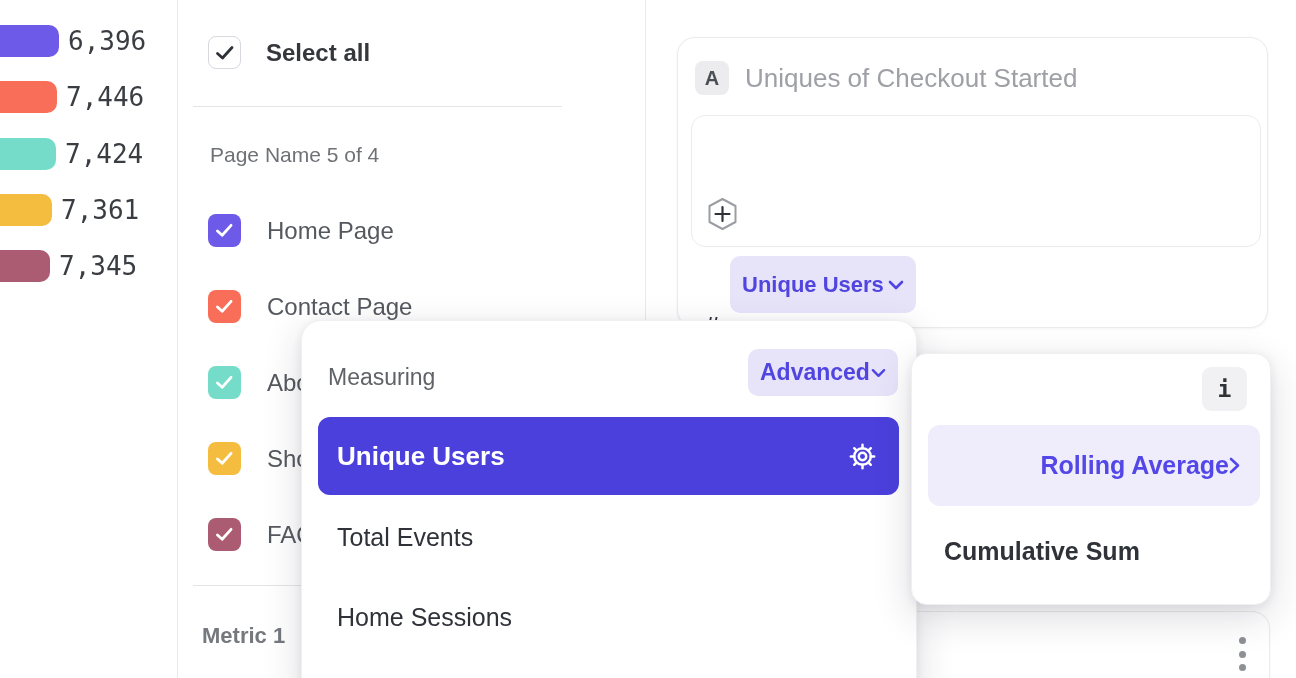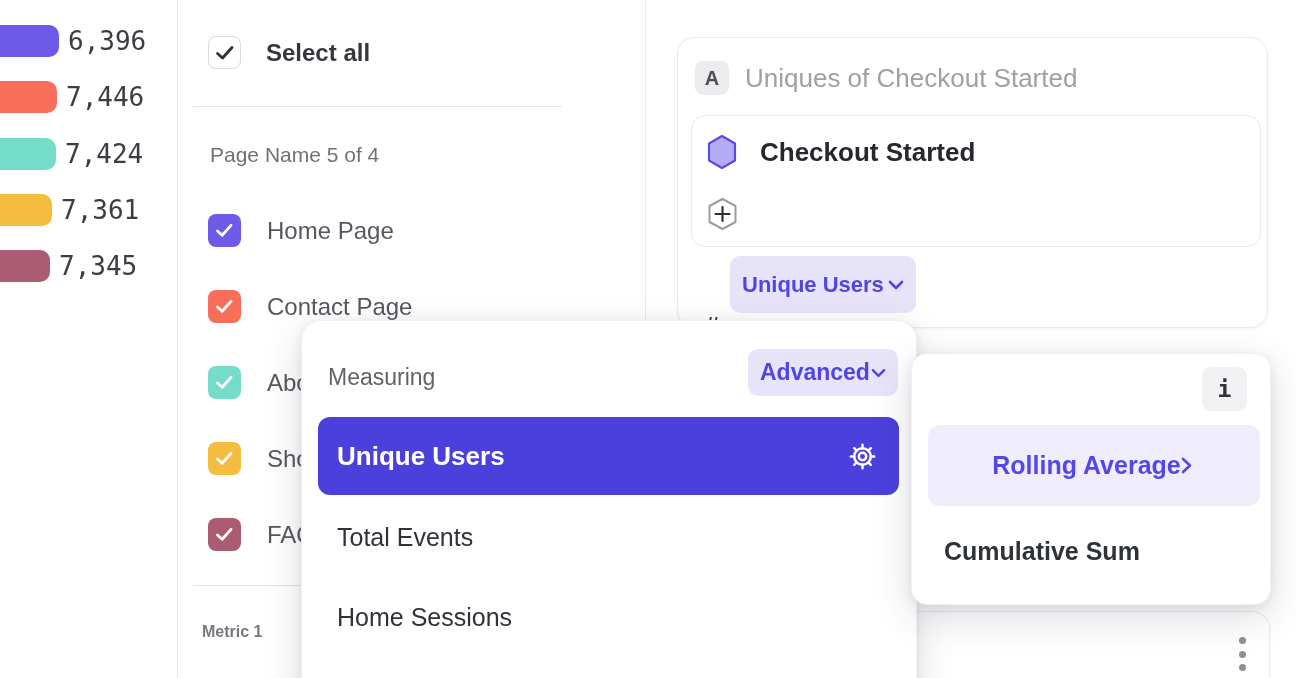--- a/index.html
+++ b/index.html
@@ -26,21 +26,21 @@
   
   .hdiv { position:absolute; height:1px; background:#e4e4e8; }
   .checkbox {
     width:33px; height:33px; border-radius:8px; flex:none;
     display:flex; align-items:center; justify-content:center;
   }
   .checkbox.plain { background:#fff; border:1.5px solid #d8d8de; }
   .select-all-label { font-size:24px; font-weight:700; color:#34373c; margin-left:25px; }
   .group-label { font-size:21px; color:#6e7176; }
   .item-label { font-size:24px; color:#55585e; margin-left:26px; white-space:nowrap; }
-  .metric-label { font-size:16px; font-weight:700; color:#75787d;text-align:center; }
+  .metric-label { font-size:22px; font-weight:700; color:#75787d;text-align:center; }
 
   
   .card {
     position:absolute; background:#fff; border:1px solid #ebebee; border-radius:18px;
     box-shadow:0 1px 3px rgba(20,20,40,0.05);
   }
   .series-badge {
     width:34px; height:34px; border-radius:8px; background:#ececee;
     display:flex; align-items:center; justify-content:center;
     font-size:20px; font-weight:700; color:#4b4e54; flex:none;
@@ -75,21 +75,21 @@
 
   .calc-title { font-size:22px; color:#5f6266; }
   .info-btn {
     width:45px; height:44px; border-radius:9px; background:#f1f1f3;
     display:flex; align-items:center; justify-content:center;
     font-family:"DejaVu Sans Mono", monospace; font-weight:700; font-size:23px; color:#2f3237;
   }
   .calc-pill {
     position:absolute; left:16px; top:71px; width:332px; height:81px;
     background:#efedfb; border-radius:12px; display:flex; align-items:center;
-    justify-content:center; padding:0 20px 0 16px;
+    justify-content:flex-end; padding:0 20px 0 16px;
   }
   .calc-pill-label { font-size:25px; font-weight:700; color:#5347e8; }
   .calc-item { font-size:25px; font-weight:700; color:#2f3238; }
 
   
   .kebab { position:absolute; left:1236px; top:637px; width:12px; height:34px;
     display:flex; flex-direction:column; justify-content:space-between; align-items:center; }
   .kebab i { width:7px; height:7px; border-radius:50%; background:#8d9095; }
 
   svg { display:block; flex:none; }
@@ -180,26 +180,20 @@
 <div class="hdiv" style="left:193px; top:585px; width:369px"></div>
 <div class="abs metric-label" style="left:202px; top:623px">Metric 1</div>
 
 <div class="card" style="left:677px; top:37px; width:591px; height:291px">
   <div class="abs row" style="left:17px; top:23px; right:20px">
     <span class="series-badge">A</span>
     <span class="placeholder-text" style="margin-left:16px">Uniques of Checkout Started</span>
   </div>
 
   <div class="inner-card" style="left:13px; top:77px; width:570px; height:132px">
-    <div class="abs row" style="left:14px; top:18px">
-      <svg width="32" height="36" viewBox="0 0 32 36">
-        <polygon points="16,2 29,9.5 29,26.5 16,34 3,26.5 3,9.5" fill="#b5abf2" stroke="#5b4be0" stroke-width="2.2" stroke-linejoin="round"></polygon>
-      </svg>
-      <span class="event-name">Checkout Started</span>
-    </div>
     <div class="abs row" style="left:14px; top:81px">
       <svg width="33" height="34" viewBox="0 0 32 34">
         <polygon points="16,2 29,9 29,25 16,32 3,25 3,9" fill="none" stroke="#9a9da2" stroke-width="2" stroke-linejoin="round"></polygon>
         <path d="M16 10 V24 M9 17 H23" stroke="#2e3137" stroke-width="2.2" stroke-linecap="round"></path>
       </svg>
     </div>
   </div>
 
   <div class="abs hash" style="left:27px; top:274px">#</div>
 </div>

